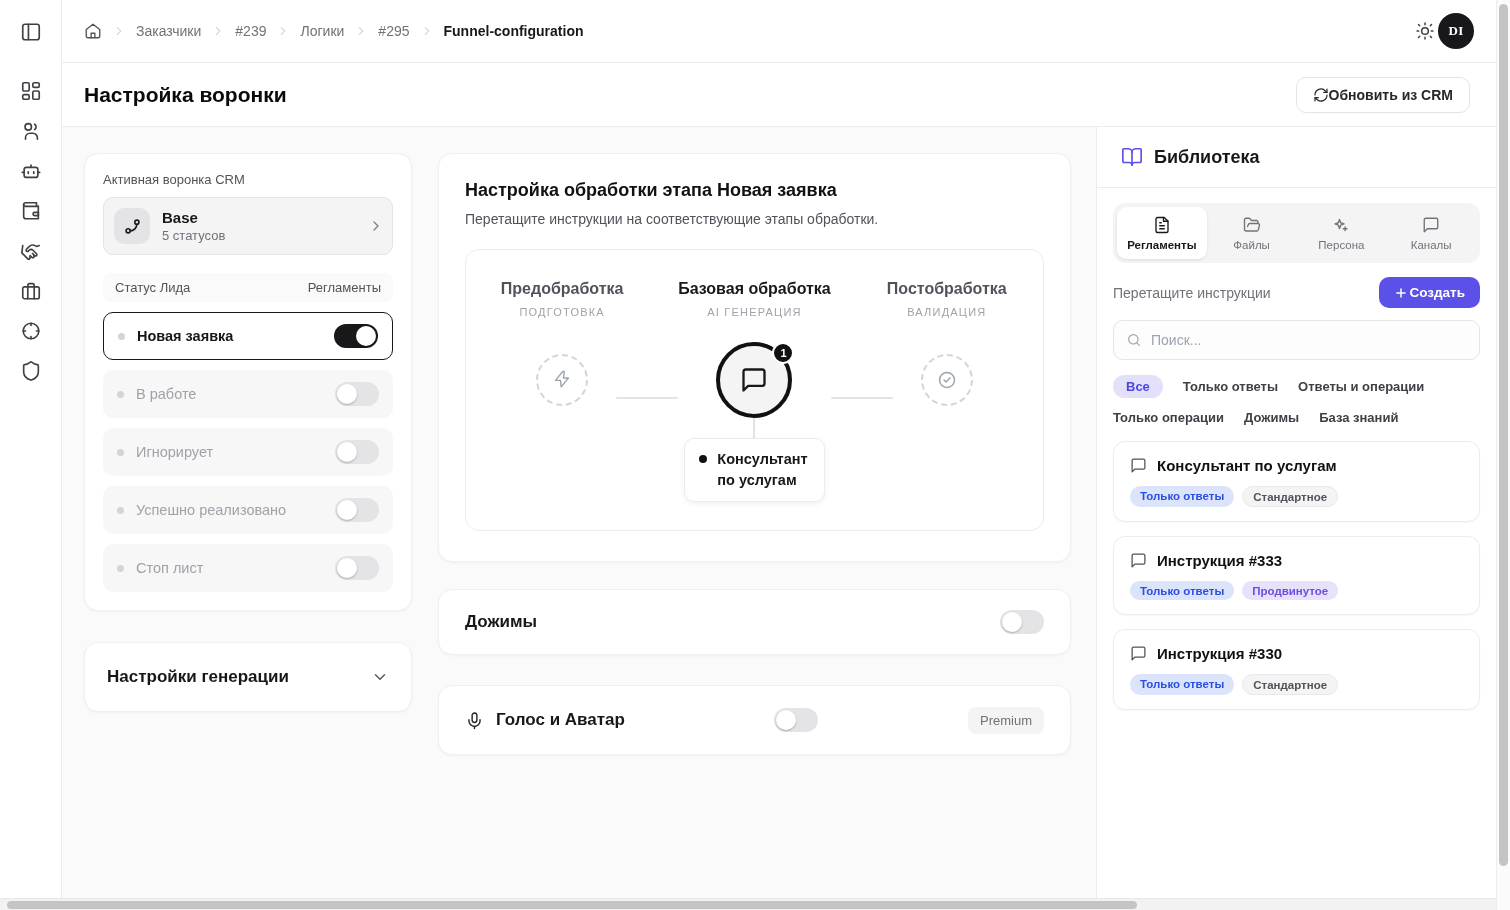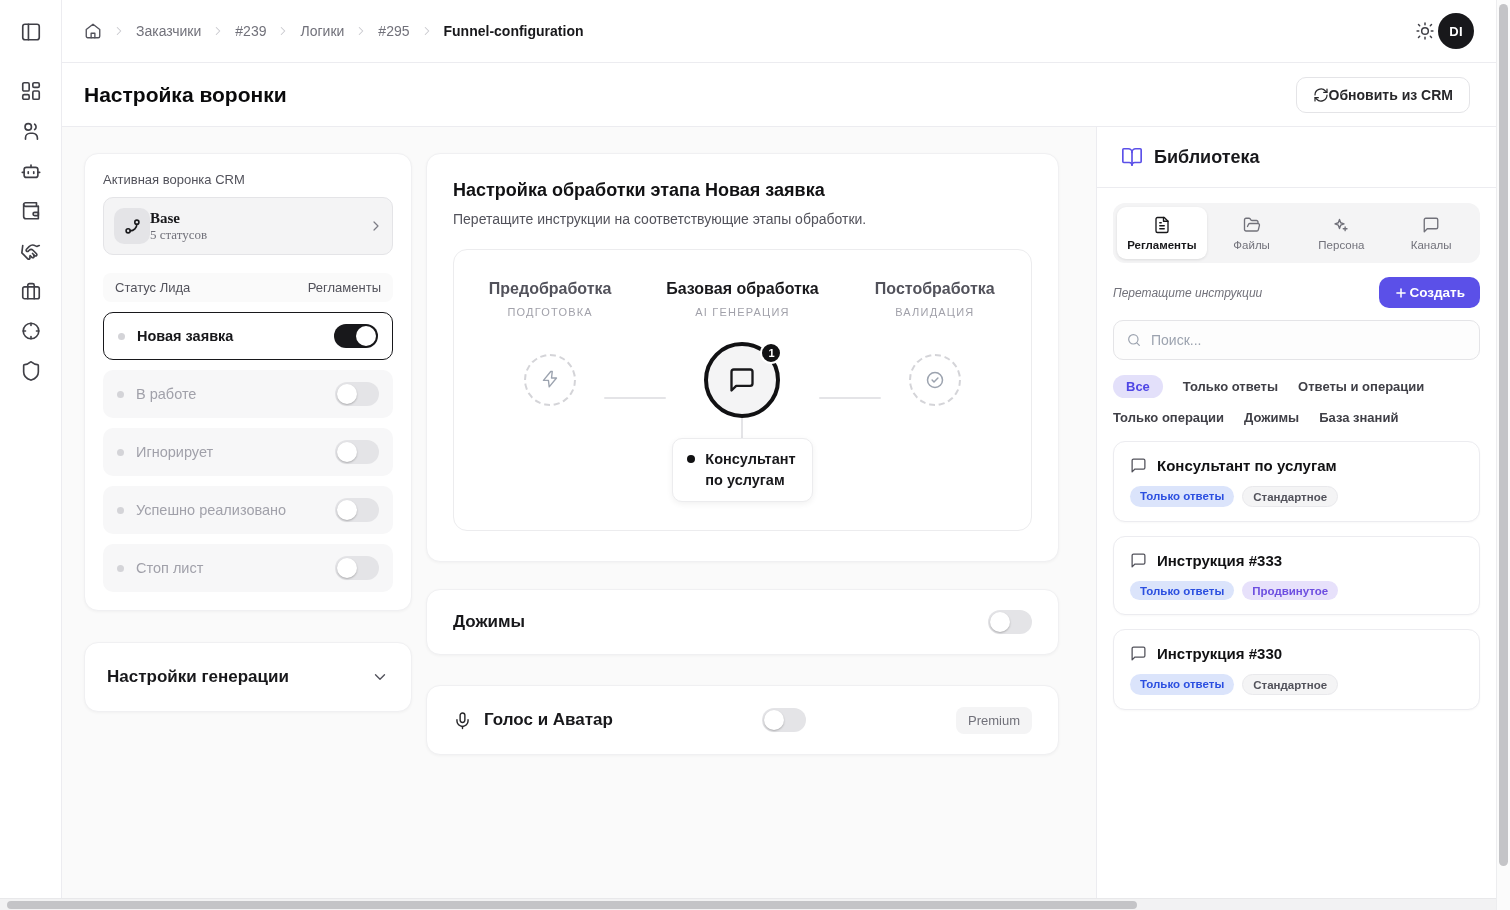--- a/index.html
+++ b/index.html
@@ -20,40 +20,40 @@
   .nav-ic svg { width:22px; height:22px; }
   svg.st { fill:none; stroke:currentColor; stroke-width:1.8; stroke-linecap:round; stroke-linejoin:round; }
 
   
   .topbar { position:absolute; left:62px; top:0; width:1434px; height:63px; background:#fff; border-bottom:1px solid var(--border-soft); display:flex; align-items:center; padding:13px 22px; }
   .crumbs { display:flex; align-items:center; gap:10px; font-size:14px; color:var(--muted); }
   .crumbs .sep { color:#c9c9ce; display:flex; }
   .crumbs .sep svg { width:14px; height:14px; }
   .crumb { cursor:pointer; }
   .crumb.current { color:var(--text); font-weight:600; cursor:default; }
-  .topbar-right { margin-left:auto; display:flex; align-items:center; gap:3px; }
+  .topbar-right { margin-left:auto; display:flex; align-items:center; gap:3px;font-family:Liberation Serif, serif; }
   .theme-btn { color:#3f3f46; cursor:pointer; display:flex; }
   .theme-btn svg { width:20px; height:20px; }
   .avatar { width:36px; height:36px; border-radius:50%; background:#18181b; color:#fff; font-size:13px; font-weight:700; display:flex; align-items:center; justify-content:center; cursor:pointer; letter-spacing:.3px; }
 
   .titlebar { position:absolute; left:62px; top:63px; width:1434px; height:64px; background:#fff; border-bottom:1px solid var(--border-soft); display:flex; align-items:center; padding:0 26px 0 22px; }
   .page-title { font-size:21px; font-weight:700; color:#0a0a0b; }
   .refresh-btn { margin-left:auto; display:flex; align-items:center; border:1px solid var(--border); background:#fff; border-radius:10px; padding:9px 16px; font-size:14px; font-weight:600; color:#27272a; cursor:pointer; font-family:inherit; }
   .refresh-btn svg { width:16px; height:16px; }
 
   
   .main { position:absolute; left:62px; top:127px; width:1034px; height:771px; background:var(--bg-grey); }
   .col-left { position:absolute; left:22px; top:26px; width:328px; }
-  .col-center { position:absolute; left:364px; top:26px; width:633px; }
+  .col-center { position:absolute; left:376px; top:26px; width:633px; }
   .card { background:#fff; border:1px solid #f0f0f2; border-radius:14px; box-shadow:0 1px 3px rgba(0,0,0,.04); }
 
   
   .funnel-panel { padding:18px; }
   .panel-label { font-size:13px; color:#52525b; margin-bottom:10px; }
-  .funnel-select { display:flex; align-items:center; background:var(--chip-grey); border:1px solid var(--border); border-radius:10px; padding:10px 8px 10px 10px; cursor:pointer;font-family:Liberation Serif, serif; }
+  .funnel-select { display:flex; align-items:center; gap:12px; background:var(--chip-grey); border:1px solid var(--border); border-radius:10px; padding:10px 8px 10px 10px; cursor:pointer; }
   .funnel-ico { width:36px; height:36px; border-radius:10px; background:#e4e4e7; display:flex; align-items:center; justify-content:center; color:#18181b; }
   .funnel-ico svg { width:19px; height:19px; }
   .funnel-name { font-size:15px; font-weight:700; color:#18181b; line-height:1.25; }
   .funnel-sub { font-size:13px; color:var(--muted); }
   .funnel-chev { margin-left:auto; color:#7b7b84; display:flex; } .funnel-chev svg { width:16px; height:16px; }
   .status-head { margin-top:18px; background:#fafafa; border-radius:8px; padding:7px 12px; display:flex; justify-content:space-between; font-size:13px; color:#52525b; }
   .status-row { margin-top:10px; height:48px; border-radius:10px; background:#f7f7f8; display:flex; align-items:center; gap:12px; padding:0 14px; cursor:pointer; }
   .status-row .dot { width:7px; height:7px; border-radius:50%; background:#d4d4d8; flex:none; }
   .status-row .lbl { font-size:14.5px; color:var(--faint); }
   .status-row.active { background:#fff; border:1.5px solid #18181b; }
@@ -97,21 +97,21 @@
   
   .library { position:absolute; left:1096px; top:127px; width:400px; height:771px; background:#fff; border-left:1px solid var(--border-soft); }
   .lib-header { display:flex; align-items:center; gap:11px; padding:19px 24px; border-bottom:1px solid var(--border-soft); }
   .lib-header svg { width:22px; height:22px; color:var(--accent); }
   .lib-title { font-size:18px; font-weight:700; }
   .tabs { margin:15px 16px 0; background:var(--chip-grey); border-radius:12px; padding:4px; display:flex; }
   .tab { flex:1; display:flex; flex-direction:column; align-items:center; gap:5px; padding:9px 0 8px; border-radius:9px; color:var(--muted); font-size:11.5px; cursor:pointer; }
   .tab svg { width:18px; height:18px; }
   .tab.active { background:#fff; color:#18181b; font-weight:600; box-shadow:0 1px 3px rgba(0,0,0,.1); }
   .hint-row { display:flex; align-items:center; justify-content:space-between; padding:14px 16px 12px; }
-  .hint { font-size:12px; color:var(--muted);font-style:italic; }
+  .hint { font-size:14px; color:var(--muted); }
   .create-btn { display:flex; align-items:center; gap:1px; background:var(--accent); color:#fff; border:none; border-radius:10px; padding:8px 15px; font-size:13.5px; font-weight:700; cursor:pointer; font-family:inherit; }
   .create-btn svg { width:14px; height:14px; }
   .search { margin:0 16px; height:40px; border:1px solid var(--border); border-radius:10px; background:#fdfdfd; display:flex; align-items:center; gap:9px; padding:0 12px; color:#9ca3af; }
   .search svg { width:16px; height:16px; flex:none; }
   .search input { border:none; outline:none; background:transparent; font-size:14px; font-family:inherit; color:#18181b; width:100%; }
   .search input::placeholder { color:#9ca3af; }
   .chips { margin:15px 16px 4px; display:flex; flex-wrap:wrap; gap:12px 20px; align-items:center; }
   .chip { font-size:13px; font-weight:600; color:#3f3f46; cursor:pointer; }
   .chip.active { background:#e3e0fa; color:var(--accent-dark); padding:4px 13px; border-radius:999px; }
   .lib-cards { margin:16px 16px 0; display:flex; flex-direction:column; gap:14px; }

